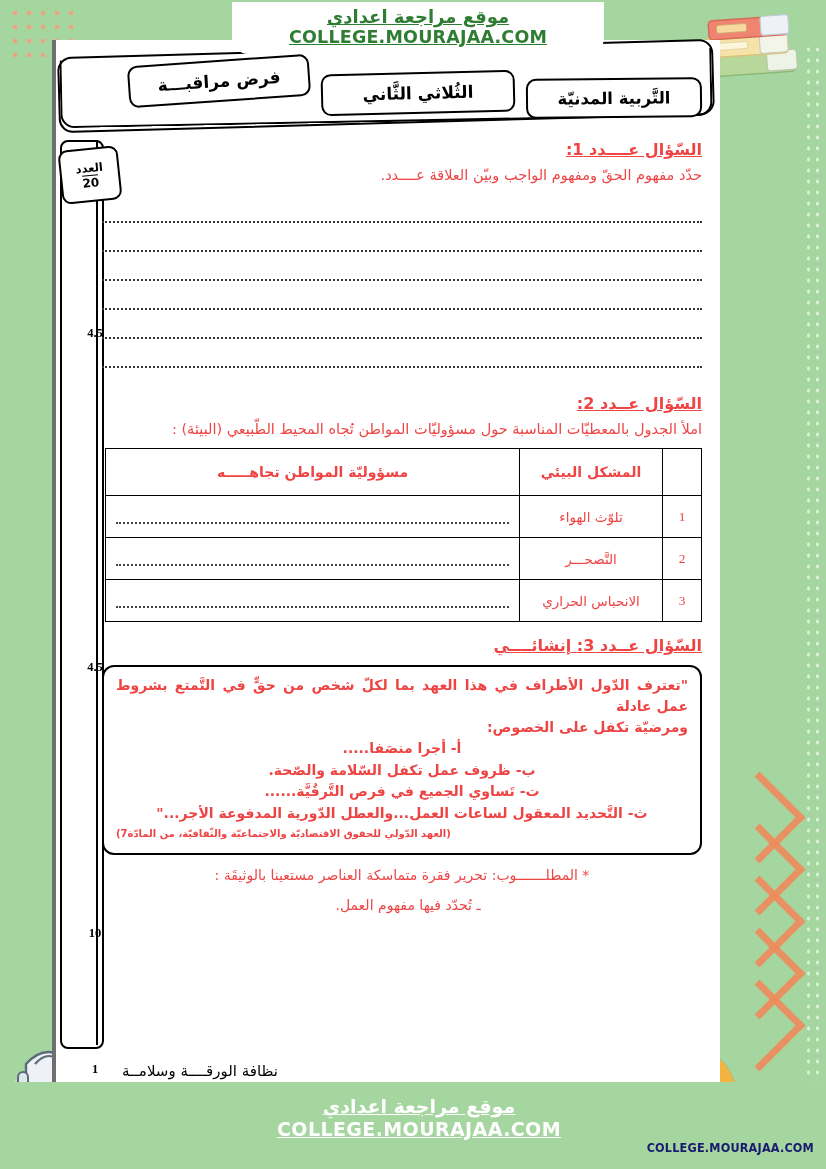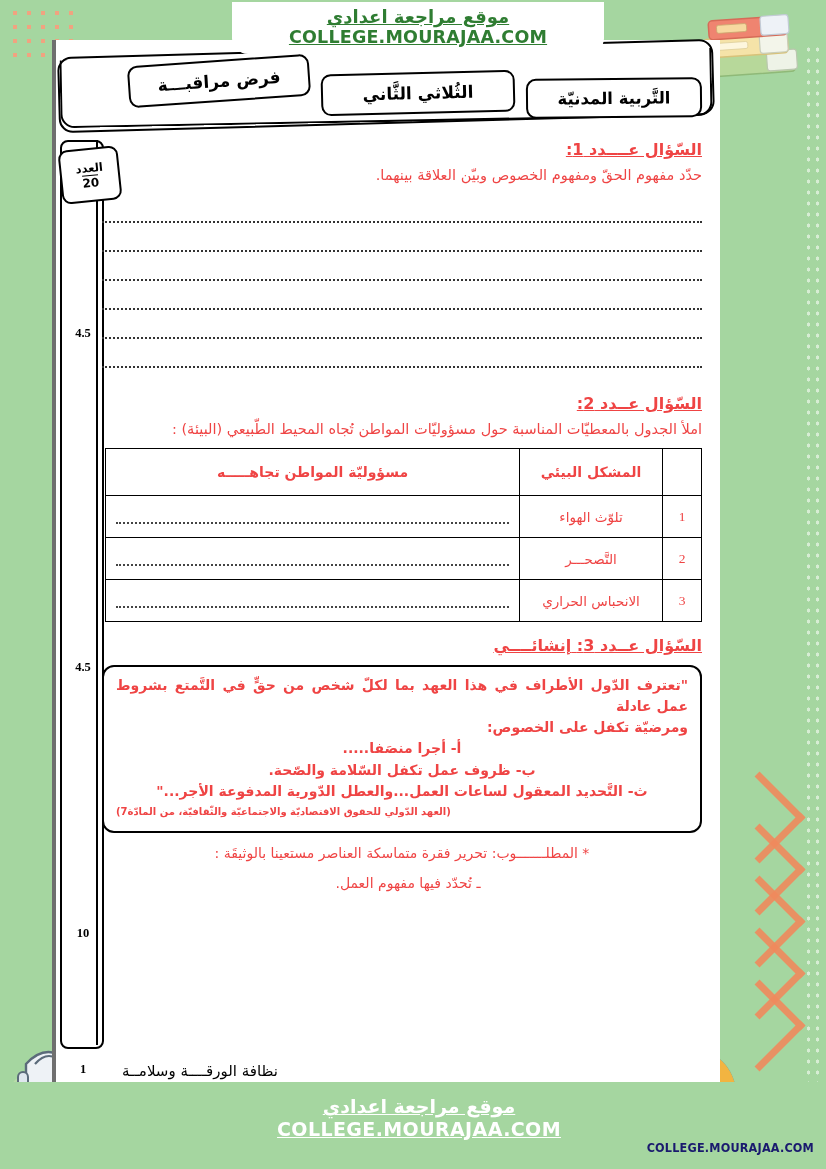--- a/index.html
+++ b/index.html
@@ -126,21 +126,21 @@
   .total-box{
     position:absolute;left:8px;top:108px;width:56px;height:50px;
     border:2.2px solid #000;border-radius:9px;background:#fff;
     transform:rotate(-6deg);
     display:flex;flex-direction:column;align-items:center;justify-content:center;
     font-size:12px;font-weight:bold;z-index:4;
   }
   .total-box .lbl{font-size:11.5px;}
   .total-box .den{font-size:12px;border-top:1.4px solid #000;padding-top:0px;}
   .mark{
-    position:absolute;left:16px;width:30px;text-align:center;
+    position:absolute;left:28px;width:30px;text-align:center;
     font-size:12.5px;font-weight:bold;font-family:"Liberation Serif",serif;
   }
   .mark.m1{top:286px}
   .mark.m2{top:620px}
   .mark.m3{top:886px}
   .mark.m4{top:1022px}
 
   
   .content{
     position:absolute;right:18px;top:100px;width:600px;
@@ -289,21 +289,21 @@
   </div>
   <div class="mark m1">4.5</div>
   <div class="mark m2">4.5</div>
   <div class="mark m3">10</div>
   <div class="mark m4">1</div>
 
   <div class="content">
 
     <div>
       <p class="q-title">السّؤال عــــدد 1:</p>
-      <p class="q-body">حدّد مفهوم الحقّ ومفهوم الخصوص وبيّن العلاقة بينهما.</p>
+      <p class="q-body">حدّد مفهوم الحقّ ومفهوم الواجب وبيّن العلاقة عــــدد.</p>
       <div class="blank-lines">
         <div class="bline"></div>
         <div class="bline"></div>
         <div class="bline"></div>
         <div class="bline"></div>
         <div class="bline"></div>
         <div class="bline"></div>
       </div>
     </div>
 
@@ -349,20 +349,21 @@
       <p class="q-title">
         <span>السّؤال عــدد 3:</span>
         <span>إنشائــــي</span>
       </p>
 
       <div class="docbox">
         <p class="doc-line just">"تعترف الدّول الأطراف في هذا العهد بما لكلّ شخص من حقٍّ في التَّمتع بشروط عمل عادلة</p>
         <p class="doc-line" style="text-align:right">ومرضيّة تكفل على الخصوص:</p>
         <p class="doc-item">أ- أجرا منصَفا.....</p>
         <p class="doc-item">ب- ظروف عمل تكفل السّلامة والصّحة.</p>
+        <p class="doc-item">ت- تَساوي الجميع في فرص التَّرقُيَّة......</p>
         <p class="doc-item">ث- التَّحديد  المعقول لساعات العمل...والعطل  الدّورية المدفوعة الأجر..."</p>
         <p class="doc-src">(العهد الدّولي للحقوق الاقتصاديّة والاجتماعيّة والثّقافيّة، من المادّة7)</p>
       </div>
 
       <p class="req">* المطلـــــــوب: تحرير فقرة متماسكة العناصر مستعينا بالوثيقَة :</p>
       <p class="req-sub">ـ تُحدّد فيها مفهوم العمل.</p>
     </div>
 
   </div>
 

